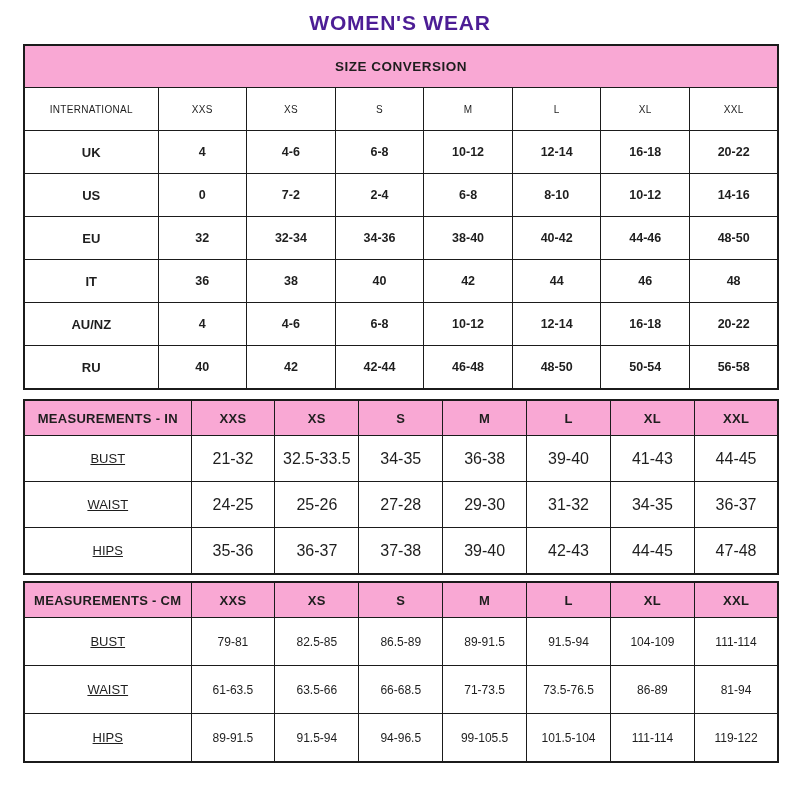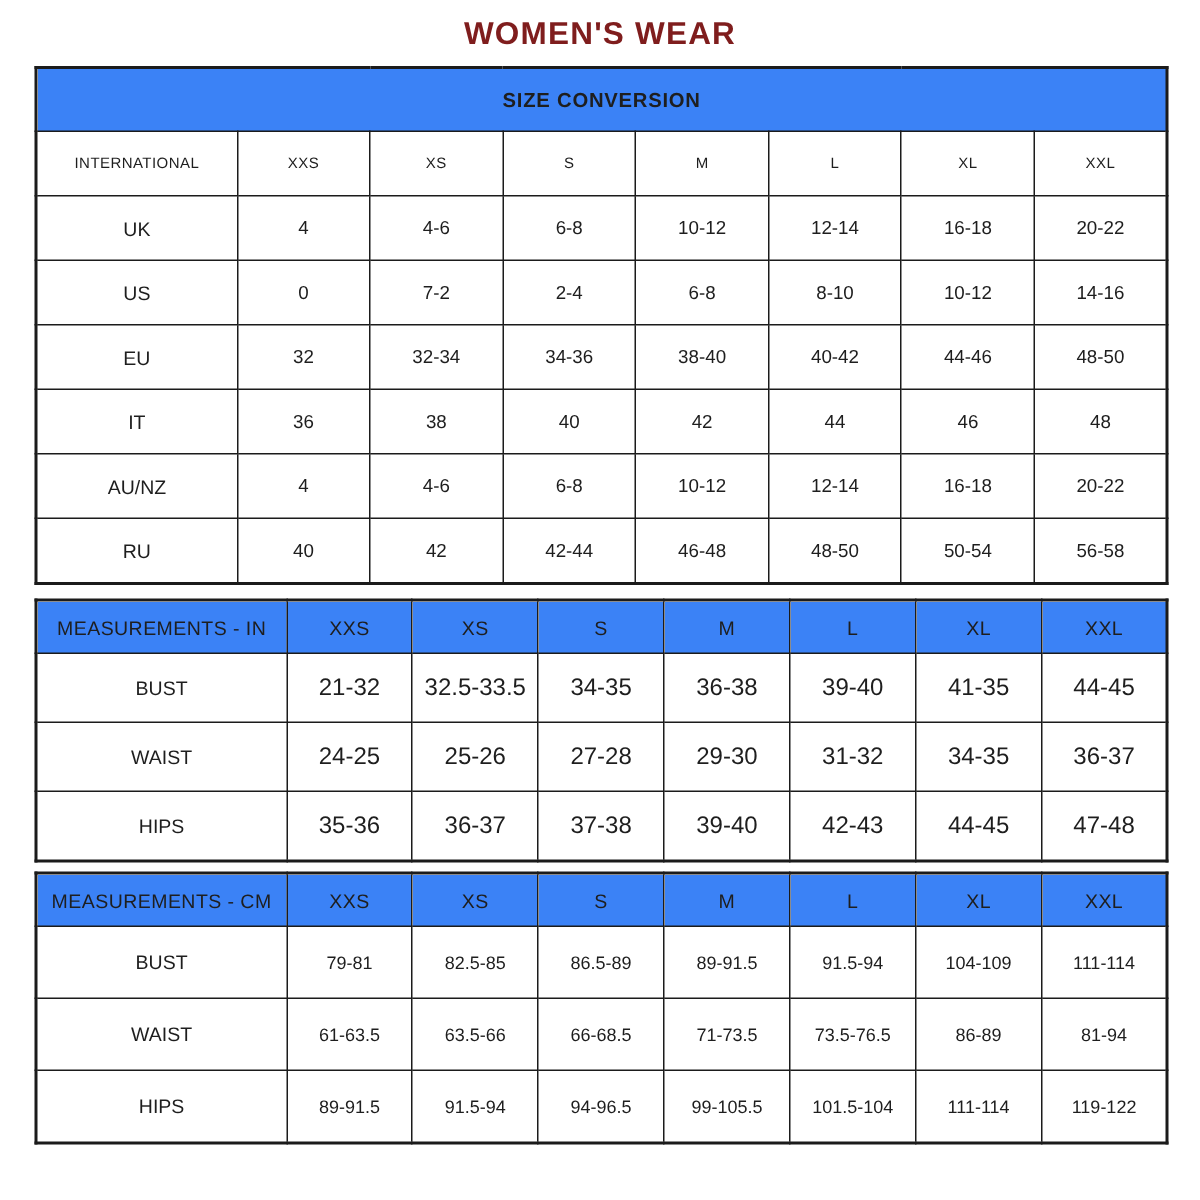--- a/index.html
+++ b/index.html
@@ -7,60 +7,60 @@
     width:800px;height:800px;overflow:hidden;
     font-family:"Liberation Sans","DejaVu Sans",sans-serif;
     color:#1e1e1e;
   }
   .page-title{
     text-align:center;
     font-size:21px;
     font-weight:700;
     letter-spacing:0.8px;
     margin:11px 0 9px 0;
-    color:#7f1d1d;
+    color:#4c1d95;
   }
   table.tbl{
     border-collapse:collapse;
     table-layout:fixed;
     width:754px;
     margin-left:23px;
     border:2.5px solid #1b1b1b;
   }
   table.tbl td{
     border:1.5px solid #1b1b1b;
     text-align:center;
     vertical-align:middle;
     padding:0 2px;
     overflow:hidden;
     white-space:nowrap;
   }
-  .gray{background:#3b82f6;}
+  .gray{background:#f9a8d4;}
   
   .t1{margin-bottom:9px;}
   .t1 .band td{
     height:41px;
     font-weight:700;
     font-size:13.5px;
     letter-spacing:0.5px;
   }
   .t1 .hdr td{height:42px;font-size:10px;font-weight:500;letter-spacing:0.3px;}
-  .t1 .data td{height:42px;font-size:12.5px;font-weight:400;}
+  .t1 .data td{height:42px;font-size:12.5px;font-weight:700;}
   .t1 .data td.rowlabel{font-size:13px;}
   
   .t2{margin-bottom:6px;}
   .t2 .hdr td,.t3 .hdr td{
     height:34px;
-    font-weight:400;
+    font-weight:700;
     font-size:13px;
     letter-spacing:0.3px;
   }
   .t2 .data td{height:45px;font-size:16px;font-weight:500;}
   .t3 .data td{height:47px;font-size:12px;font-weight:500;}
-  .t2 .data td.rowlabel,.t3 .data td.rowlabel{font-size:13px;}
+  .t2 .data td.rowlabel,.t3 .data td.rowlabel{font-size:13px;text-decoration:underline;}
 </style>
 </head>
 <body>
 
 <div class="page-title">WOMEN'S WEAR</div>
 
 <table class="tbl t1">
   <colgroup>
     <col style="width:134px">
     <col style="width:88.6px">
@@ -170,21 +170,21 @@
     <td class="gray">XL</td>
     <td class="gray">XXL</td>
   </tr>
   <tr class="data">
     <td class="rowlabel">BUST</td>
     <td>21-32</td>
     <td>32.5-33.5</td>
     <td>34-35</td>
     <td>36-38</td>
     <td>39-40</td>
-    <td>41-35</td>
+    <td>41-43</td>
     <td>44-45</td>
   </tr>
   <tr class="data">
     <td class="rowlabel">WAIST</td>
     <td>24-25</td>
     <td>25-26</td>
     <td>27-28</td>
     <td>29-30</td>
     <td>31-32</td>
     <td>34-35</td>

